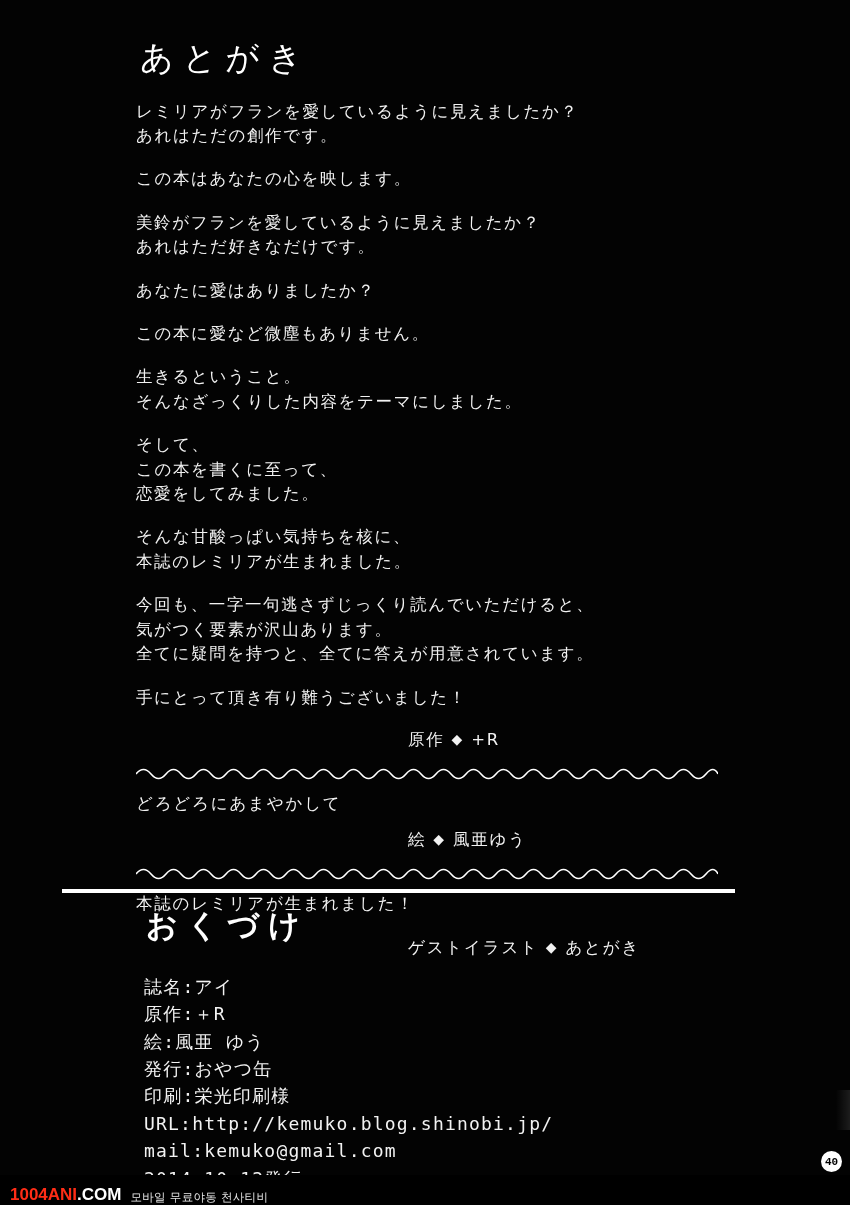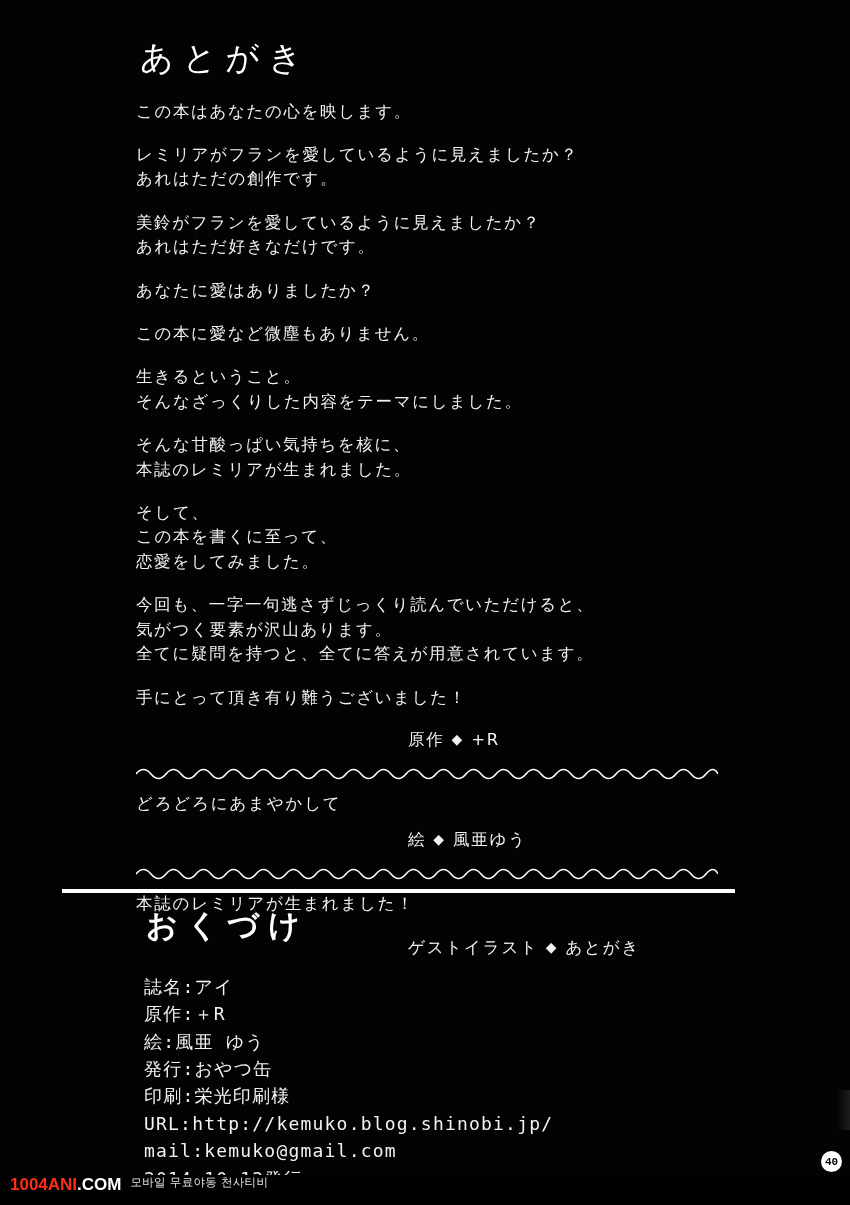--- a/index.html
+++ b/index.html
@@ -127,21 +127,21 @@
 
   
   .footer {
     position: absolute;
     left: 0;
     bottom: 0;
     width: 850px;
     height: 30px;
     background: #000000;
     display: flex;
-    align-items: flex-start;
+    align-items: flex-end;
     padding-left: 10px;
   }
   .footer-brand {
     font-family: "Liberation Sans", sans-serif;
     font-size: 17px;
     font-weight: bold;
     letter-spacing: 0px;
   }
   .footer-brand .b-num { color: #ff2d16; }
   .footer-brand .b-com { color: #ffffff; }
@@ -164,34 +164,34 @@
   }
 </style>
 </head>
 <body>
 
 <div class="page">
 
   <section class="afterword">
     <h1 class="afterword-title">あとがき</h1>
 
-    <p class="para">この本はあなたの心を映します。</p>
     <p class="para">レミリアがフランを愛しているように見えましたか？
 あれはただの創作です。</p>
+    <p class="para">この本はあなたの心を映します。</p>
     <p class="para">美鈴がフランを愛しているように見えましたか？
 あれはただ好きなだけです。</p>
     <p class="para">あなたに愛はありましたか？</p>
     <p class="para">この本に愛など微塵もありません。</p>
     <p class="para">生きるということ。
 そんなざっくりした内容をテーマにしました。</p>
-    <p class="para">そんな甘酸っぱい気持ちを核に、
-本誌のレミリアが生まれました。</p>
     <p class="para">そして、
 この本を書くに至って、
 恋愛をしてみました。</p>
+    <p class="para">そんな甘酸っぱい気持ちを核に、
+本誌のレミリアが生まれました。</p>
     <p class="para">今回も、一字一句逃さずじっくり読んでいただけると、
 気がつく要素が沢山あります。
 全てに疑問を持つと、全てに答えが用意されています。</p>
     <p class="para">手にとって頂き有り難うございました！</p>
 
     <p class="credit indent-1">
       <span>原作</span><span class="diamond">◆</span><span>+R</span>
     </p>
 
     <div class="wave-wrap">

